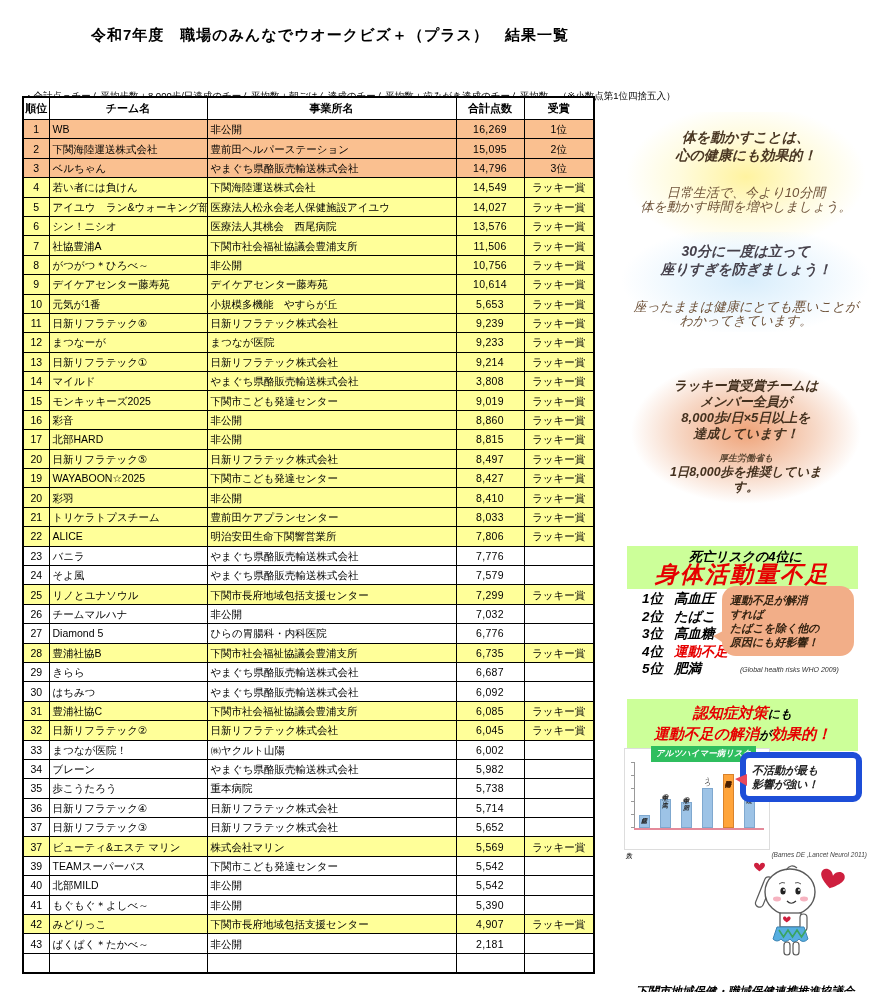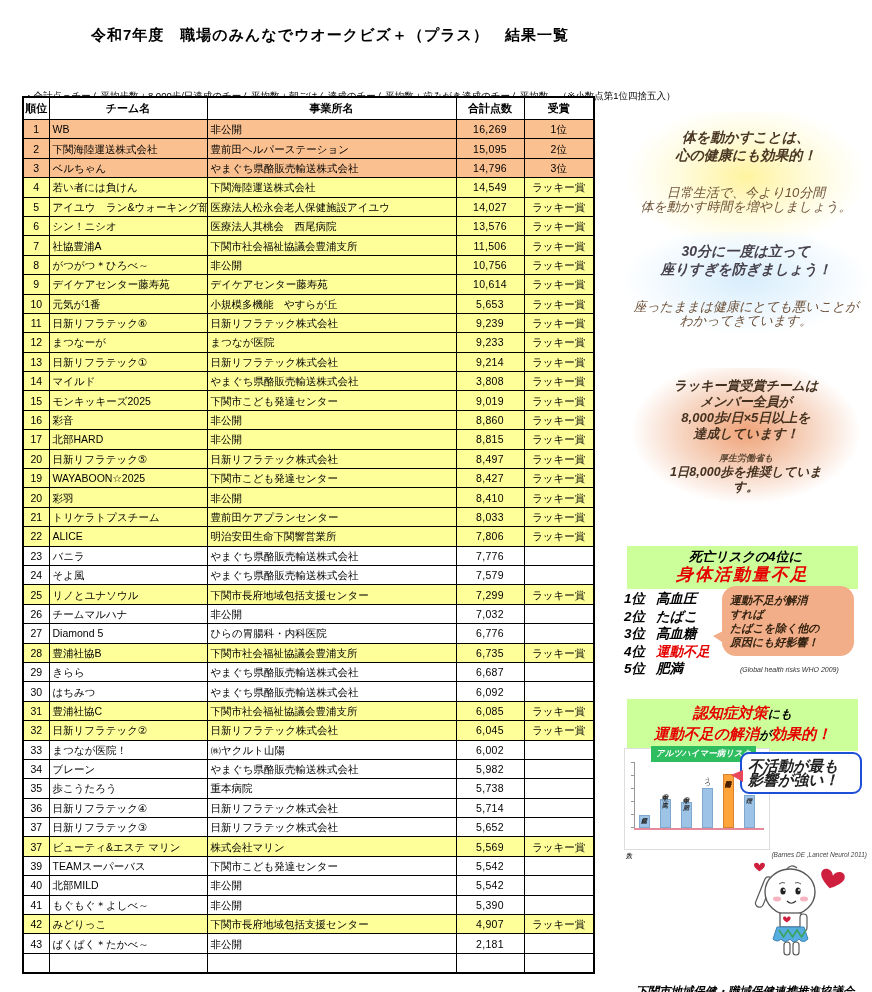--- a/index.html
+++ b/index.html
@@ -47,22 +47,22 @@
   .box-title{font-size:14px;font-weight:bold;color:#4a3723;line-height:18px;}
   .box-sub{font-size:13px;color:#6d5138;line-height:14px;margin-top:22px;}
   .glow-blue .box-title{color:#46414b;}
   .glow-orange .box-title{font-size:13px;line-height:16px;color:#44311f;}
   .small-note{font-size:9px;color:#5a4632;margin-top:10px;font-weight:bold;}
   .orange-sub{font-size:12.5px;font-weight:bold;color:#44311f;line-height:15px;}
   .lines{white-space:pre-line;}
   .green-box{position:absolute;left:7px;width:231px;background:#CCFF99;text-align:center;}
   .green-death{top:546px;padding:3px 0 5px 0;}
   .gd-line1{font-size:13px;font-weight:bold;color:#000;line-height:16px;margin-left:6px;}
-  .gd-line2{font-size:17px;font-weight:bold;color:#E60000;letter-spacing:2px;line-height:19px;}
-  .risk-list{position:absolute;left:4px;top:590px;width:110px;}
+  .gd-line2{font-size:23px;font-weight:bold;color:#E60000;letter-spacing:2px;line-height:19px;}
+  .risk-list{position:absolute;left:22px;top:590px;width:110px;}
   .risk-item{font-size:13.5px;font-weight:bold;line-height:17.5px;white-space:nowrap;}
   .risk-rank{display:inline-block;width:32px;}
   .risk-name.red{color:#E60000;}
   .risk-bubble{
     position:absolute;left:102px;top:586px;width:132px;box-sizing:border-box;
     background:#F2AE88;border-radius:14px;padding:7px 8px;
     font-size:11px;font-weight:bold;color:#332211;line-height:14px;text-align:left;
   }
   .risk-bubble:after{
     content:"";position:absolute;left:-9px;bottom:12px;
@@ -92,22 +92,22 @@
     font-size:6px;line-height:6px;letter-spacing:0;color:#222;white-space:nowrap;z-index:1;
   }
   .bar-label.inbar{color:#4a2000;font-weight:bold;}
   .chart-ylabel{
     position:absolute;left:1px;bottom:2px;writing-mode:vertical-rl;text-orientation:upright;
     font-size:6.5px;color:#333;line-height:7px;
   }
   .chart-citation{position:absolute;right:-98px;bottom:-9px;font-size:6.5px;color:#444;white-space:nowrap;}
   .chart-bubble{
     position:absolute;left:120px;top:752px;width:122px;box-sizing:border-box;
-    background:#fff;border:2px solid #1d4ed8;border-radius:9px;padding:5px 6px;
-    font-size:15px;font-weight:bold;color:#222;line-height:14px;z-index:3;text-align:left;
+    background:#fff;border:6px solid #1d4ed8;border-radius:9px;padding:5px 6px;
+    font-size:11px;font-weight:bold;color:#222;line-height:14px;z-index:3;text-align:left;
   }
   .chart-bubble:after{
     content:"";position:absolute;left:-11px;top:16px;
     border-top:5px solid transparent;border-bottom:7px solid transparent;
     border-right:12px solid #E8485C;
   }
   .mascot{position:absolute;left:110px;top:850px;}
   .org-footer{position:absolute;left:16px;top:958px;font-size:11.5px;font-weight:bold;white-space:nowrap;margin-top:26px;}
 </style>
 </head>

